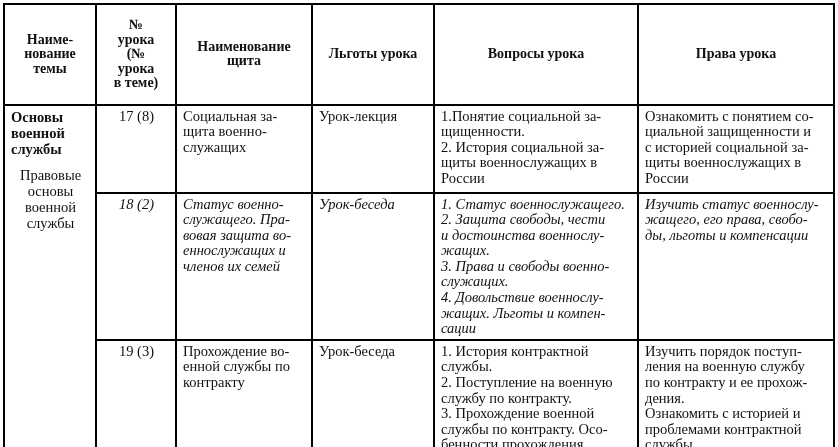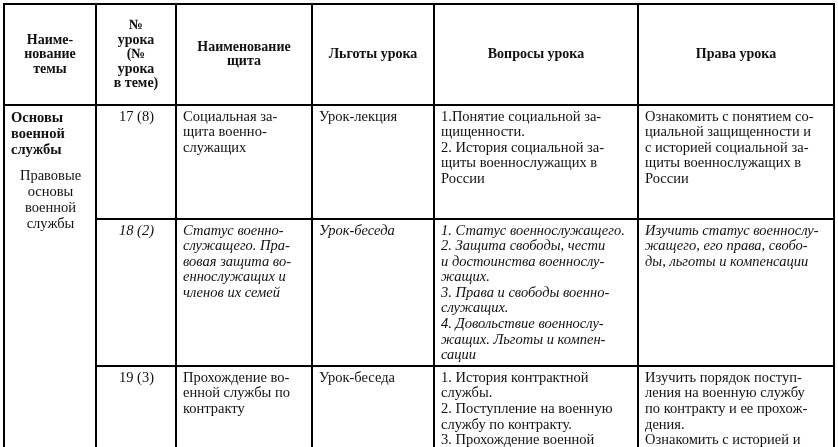--- a/index.html
+++ b/index.html
@@ -43,21 +43,21 @@
     white-space: pre-line;
     line-height: 16px;
   }
   .theme-sub {
     white-space: pre-line;
     margin-top: 10px;
     line-height: 16px;
     text-align: center;
   }
   tr.row-header { height: 44px; }
-  tr.row-1 { height: 114px; }
+  tr.row-1 { height: 88px; }
   tr.row-2 { height: 143px; font-style: italic; }
   tr.row-3 { height: 140px; margin-left: 28px; }
   tr.row-4 { height: 60px; }
 </style>
 </head>
 <body>
 
 <table class="lesson-table">
   <colgroup>
     <col style="width:92px">

